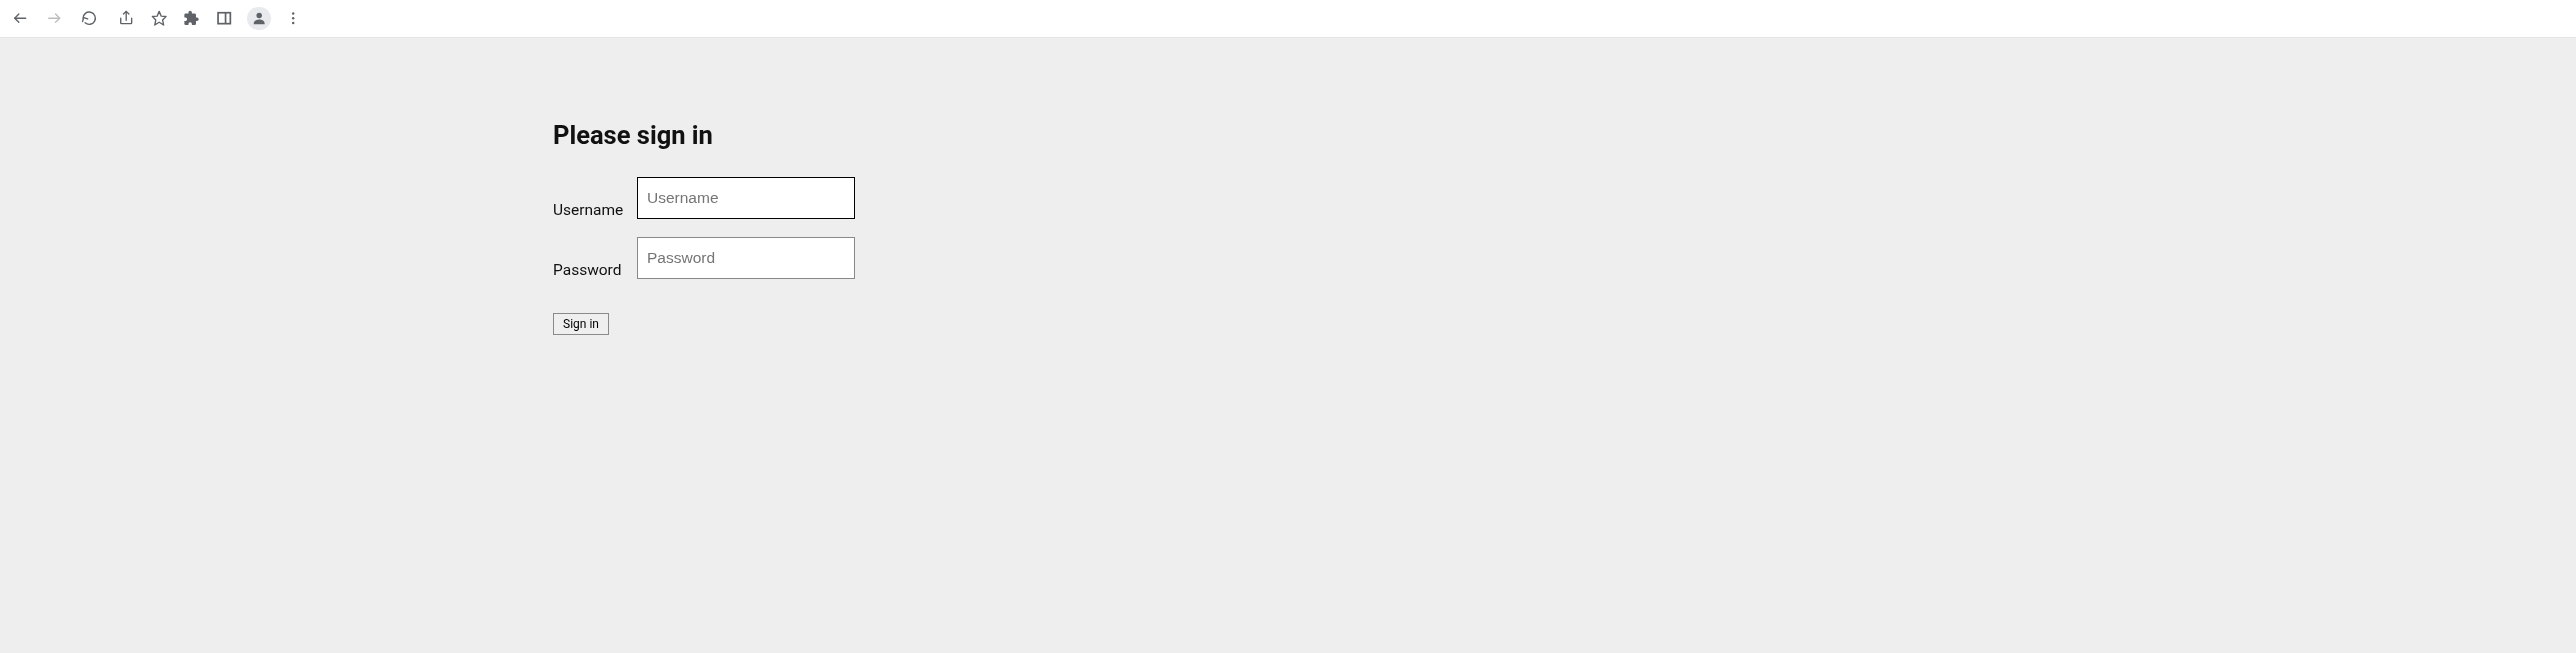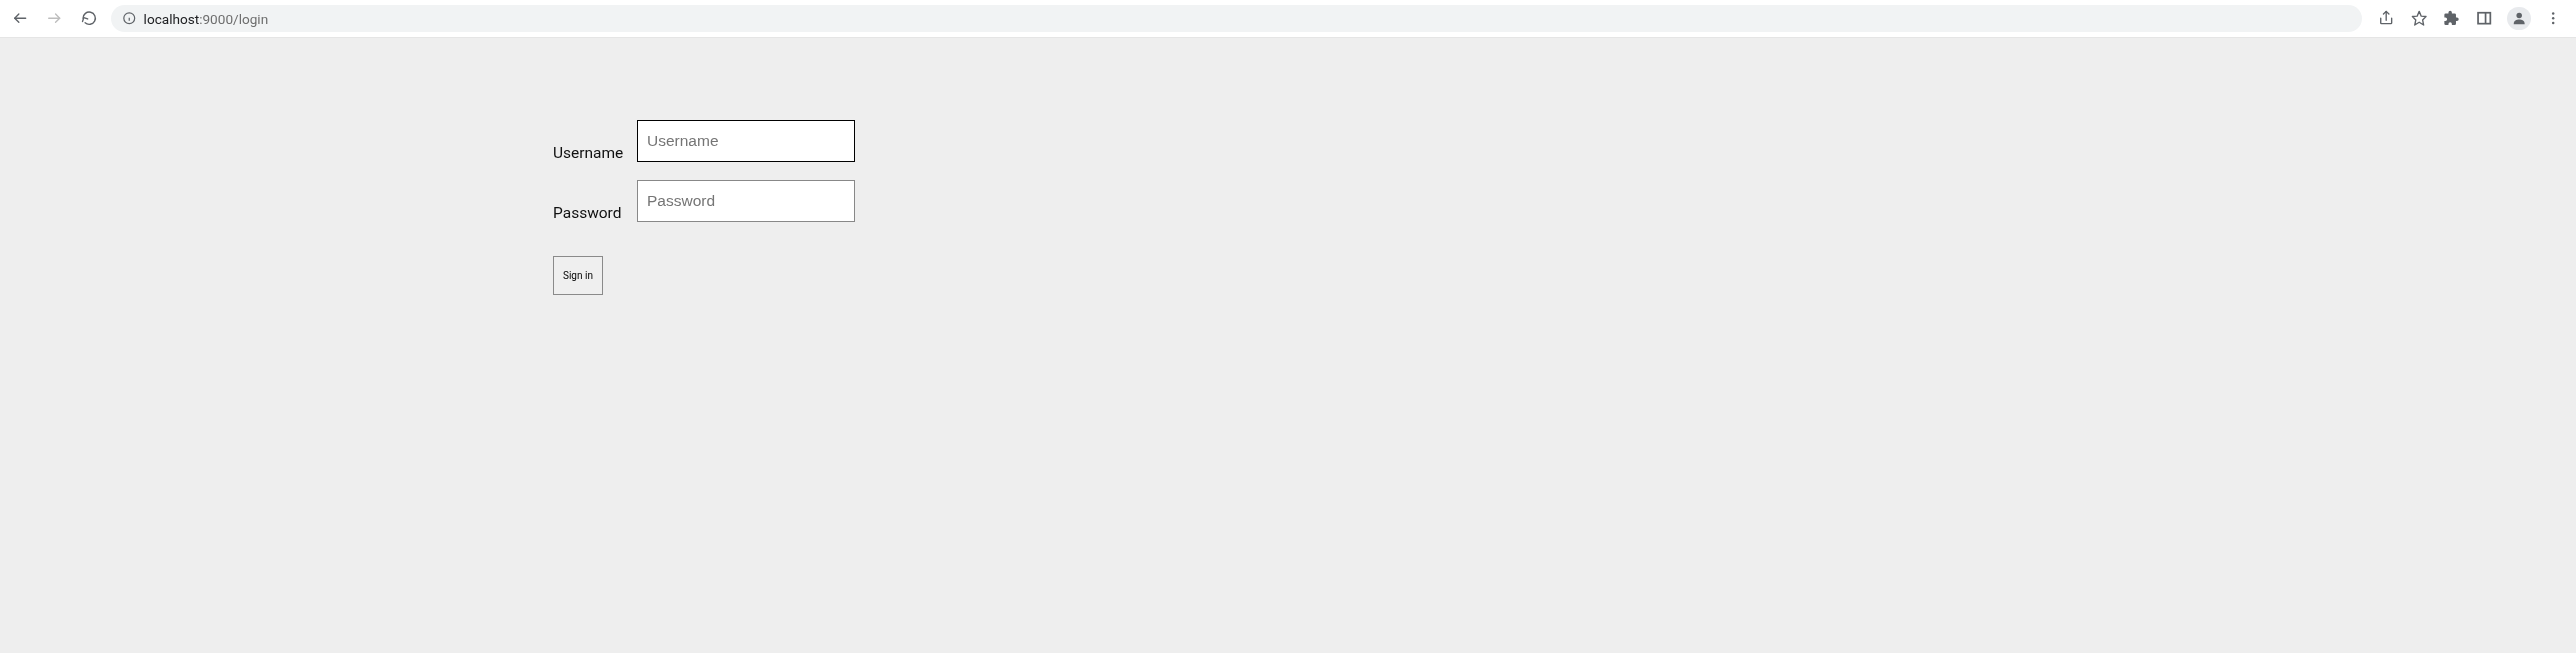--- a/index.html
+++ b/index.html
@@ -114,22 +114,22 @@
       font-size: 15.5px;
       border: 0.9px solid #888;
       background: #fff;
     }
     .form-input.focused {
       border: 1.8px solid #000;
       outline: none;
     }
     .signin-btn {
       margin-top: 16.4px;
-      padding: 13px 9px;
-      font-size: 10px;
+      padding: 3px 9px;
+      font-size: 12px;
       background: #efefef;
       border: 0.9px solid #8a8a8a;
       cursor: pointer;
       font-family: inherit;
     }
     svg {
       display: block;
     }
   </style>
 </head>
@@ -148,32 +148,20 @@
         <polyline points="14 6 20 12 14 18"></polyline>
       </svg>
   </div>
   <div class="nav-btn">
     <svg width="16.4" height="16.4" viewBox="0 0 24 24" fill="none" stroke="currentColor" stroke-width="2" stroke-linecap="round" stroke-linejoin="round">
         <path d="M3 12a9 9 0 1 1 3 6.7"></path>
         <polyline points="3 18 3 12 9 12" transform="rotate(18 6 15)"></polyline>
       </svg>
   </div>
 
-  <div class="address-bar">
-    <span class="info-icon">
-      <svg width="14.5" height="14.5" viewBox="0 0 24 24" fill="none" stroke="currentColor" stroke-width="2">
-          <circle cx="12" cy="12" r="9"></circle>
-          <line x1="12" y1="8" x2="12" y2="8"></line>
-          <line x1="12" y1="11" x2="12" y2="16"></line>
-        </svg>
-    </span>
-    <span class="address-url">
-      <span class="host">localhost</span><span class="path">:9000/login</span>
-    </span>
-  </div>
 
   <div class="right-icons">
     <div class="icon">
       <svg width="16.4" height="16.4" viewBox="0 0 24 24" fill="none" stroke="currentColor" stroke-width="2" stroke-linecap="round" stroke-linejoin="round">
           <path d="M4 12v7a1 1 0 0 0 1 1h14a1 1 0 0 0 1-1v-7"></path>
           <polyline points="16 6 12 2 8 6"></polyline>
           <line x1="12" y1="2" x2="12" y2="15"></line>
         </svg>
     </div>
     <div class="icon">
@@ -203,20 +191,21 @@
           <circle cx="12" cy="5" r="1.8"></circle>
           <circle cx="12" cy="12" r="1.8"></circle>
           <circle cx="12" cy="19" r="1.8"></circle>
         </svg>
     </div>
   </div>
 </div>
 
 <div class="page">
   <div class="login-container">
+    <h1 class="login-title">Please sign in</h1>
 
     <div class="form-row">
       <label class="form-label">Username</label>
       <input type="text" class="form-input focused" autofocus="" placeholder="Username" style="">
     </div>
 
     <div class="form-row">
       <label class="form-label">Password</label>
       <input type="password" class="form-input" placeholder="Password" style="">
     </div>

